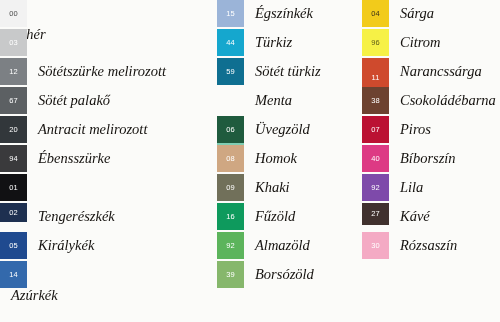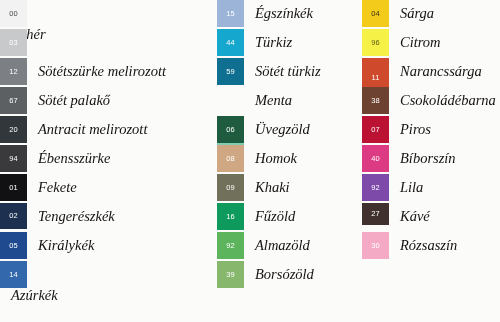--- a/index.html
+++ b/index.html
@@ -101,24 +101,23 @@
       <div class="swatch-row" style="top: 145px; width: 100%;">
         <div class="chip" title="Ébensszürke" style="background: rgb(58, 58, 60); width: 27px; height: 27px;">
           <span class="chip-code" style="color: rgb(255, 255, 255);">94</span>
         </div>
         <div class="chip-name">Ébensszürke</div>
       </div>
       <div class="swatch-row" style="top: 174px; width: 100%;">
         <div class="chip" title="Fekete" style="background: rgb(17, 17, 19); width: 27px; height: 27px;">
           <span class="chip-code" style="color: rgb(255, 255, 255);">01</span>
         </div>
-        <div class="chip-name">Fekete</div>
       </div>
       <div class="swatch-row" style="top: 203px; width: 100%;">
-        <div class="chip" title="Tengerészkék" style="background: rgb(30, 48, 80); width: 27px; height: 26px;">
+        <div class="chip" title="Tengerészkék" style="background: rgb(30, 48, 80); width: 27px; height: 19px;">
           <span class="chip-code" style="color: rgb(255, 255, 255);">02</span>
         </div>
         <div class="chip-name">Tengerészkék</div>
       </div>
       <div class="swatch-row" style="top: 232px; width: 100%;">
         <div class="chip" title="Királykék" style="background: rgb(31, 74, 143); width: 27px; height: 27px;">
           <span class="chip-code" style="color: rgb(255, 255, 255);">05</span>
         </div>
         <div class="chip-name">Királykék</div>
       </div>

